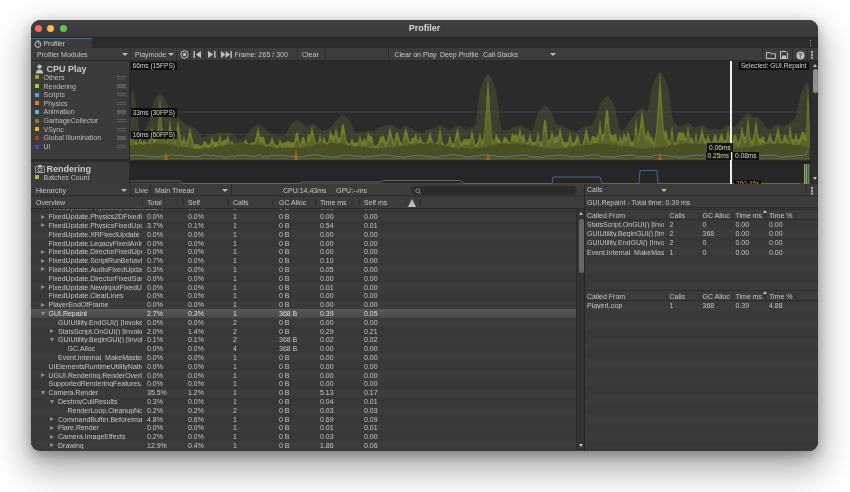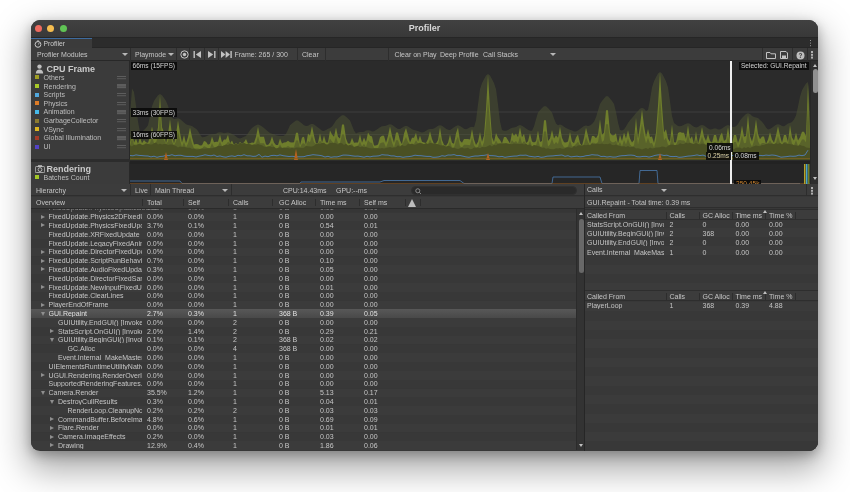--- a/index.html
+++ b/index.html
@@ -136,21 +136,21 @@
       </svg>
     <i class="vline" style="left:776px"></i>
     <i style="left:780px;top:3px;width:1.5px;height:1.5px;background:#b0b0b0;box-shadow:0 2.8px 0 #b0b0b0,0 5.6px 0 #b0b0b0"></i>
   </div>
 
   <div class="mods">
     <svg style="position:absolute;left:3.5px;top:3px" width="9" height="10" viewBox="0 0 9 10">
         <circle cx="4.5" cy="2.6" r="2.2" fill="#c0c0c0"></circle>
         <path d="M0.8 9.5 C0.8 6.6 2.4 5.5 4.5 5.5 C6.6 5.5 8.2 6.6 8.2 9.5 Z" fill="#c0c0c0"></path>
       </svg>
-    <span class="modh" style="left:15.5px;top:2.5px">CPU Frame</span>
+    <span class="modh" style="left:15.5px;top:2.5px">CPU Play</span>
     <div class="leg" style="top:12.30px">
         <i style="background:#9f9e23"></i>
         <u>Others</u>
         <span class="grip"></span>
       </div>
 <div class="leg" style="top:20.95px">
         <i style="background:#a8c928"></i>
         <u>Rendering</u>
         <span class="grip"></span>
       </div>

